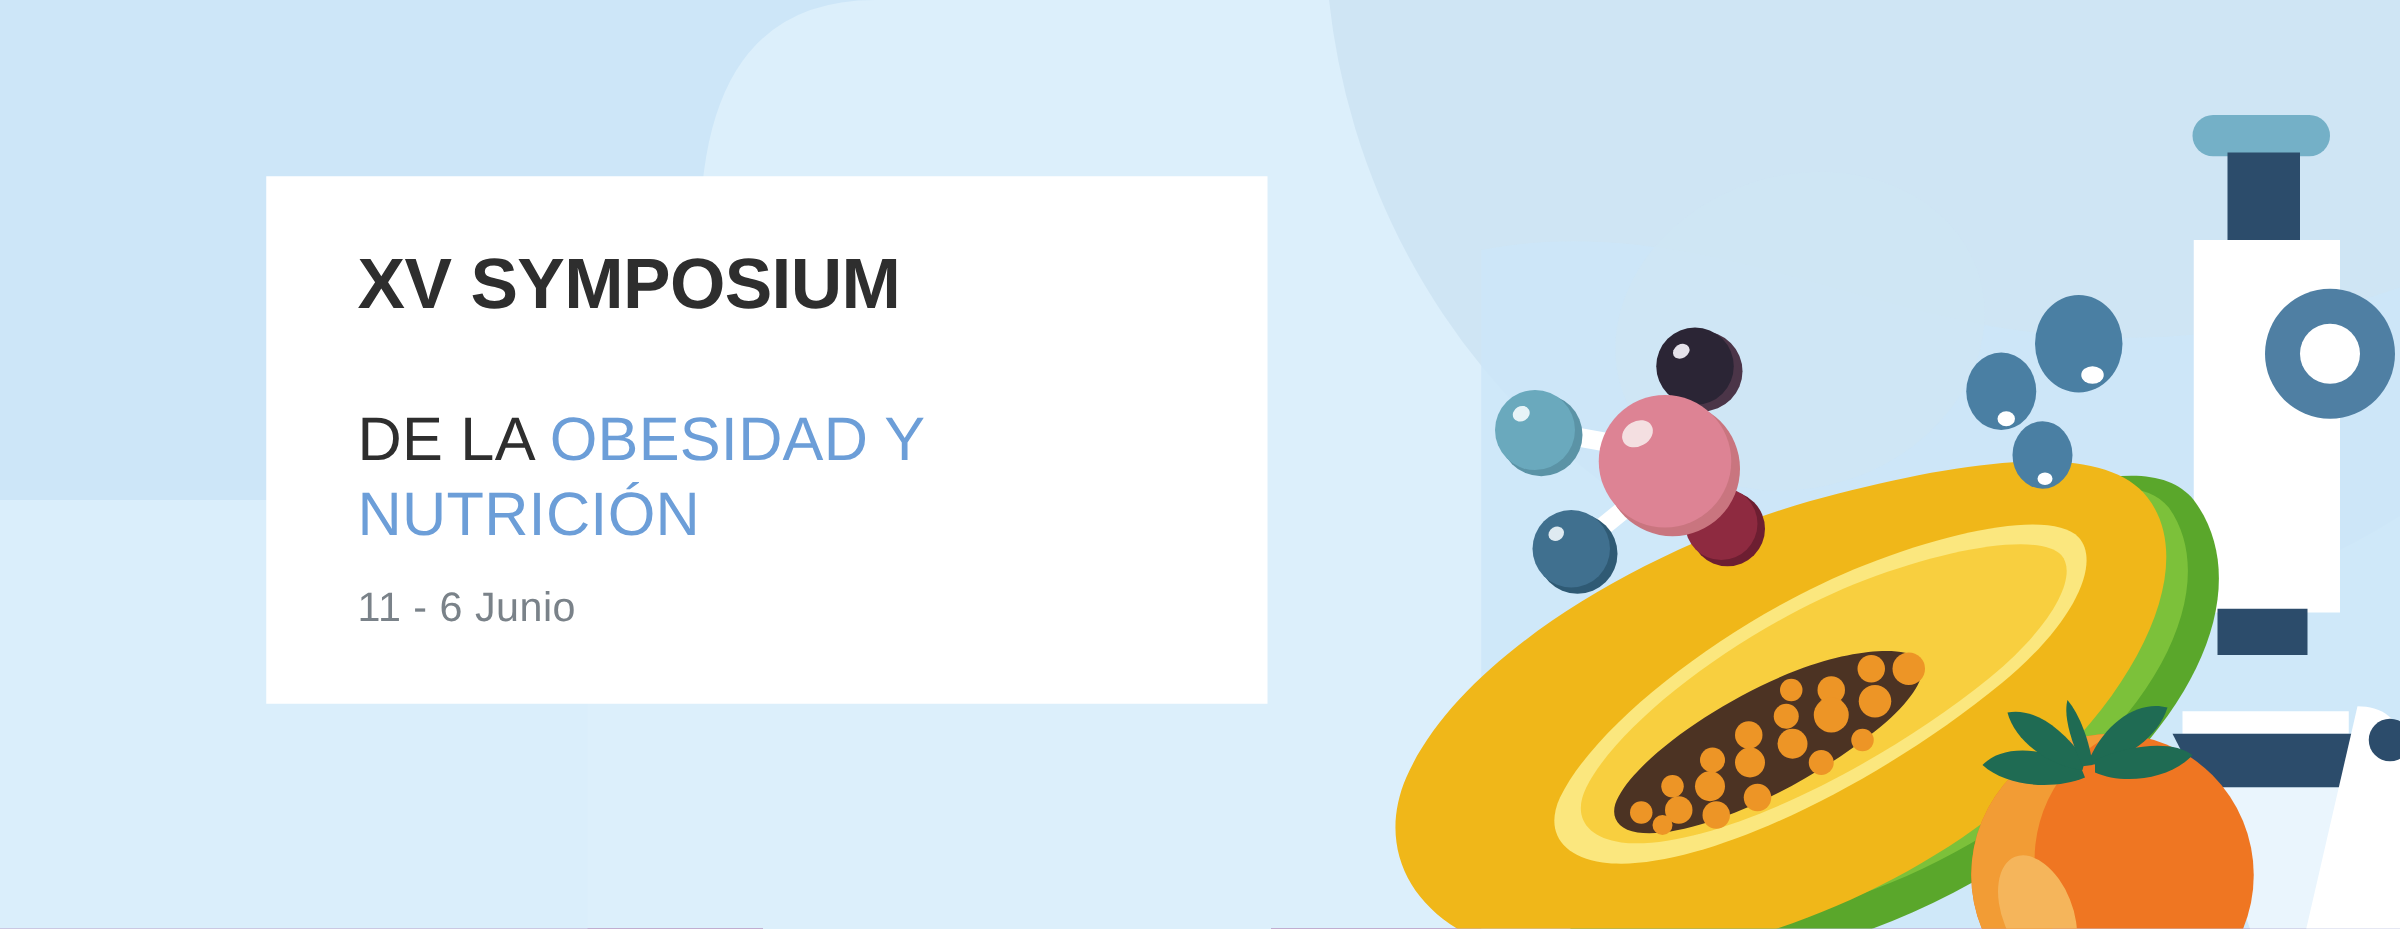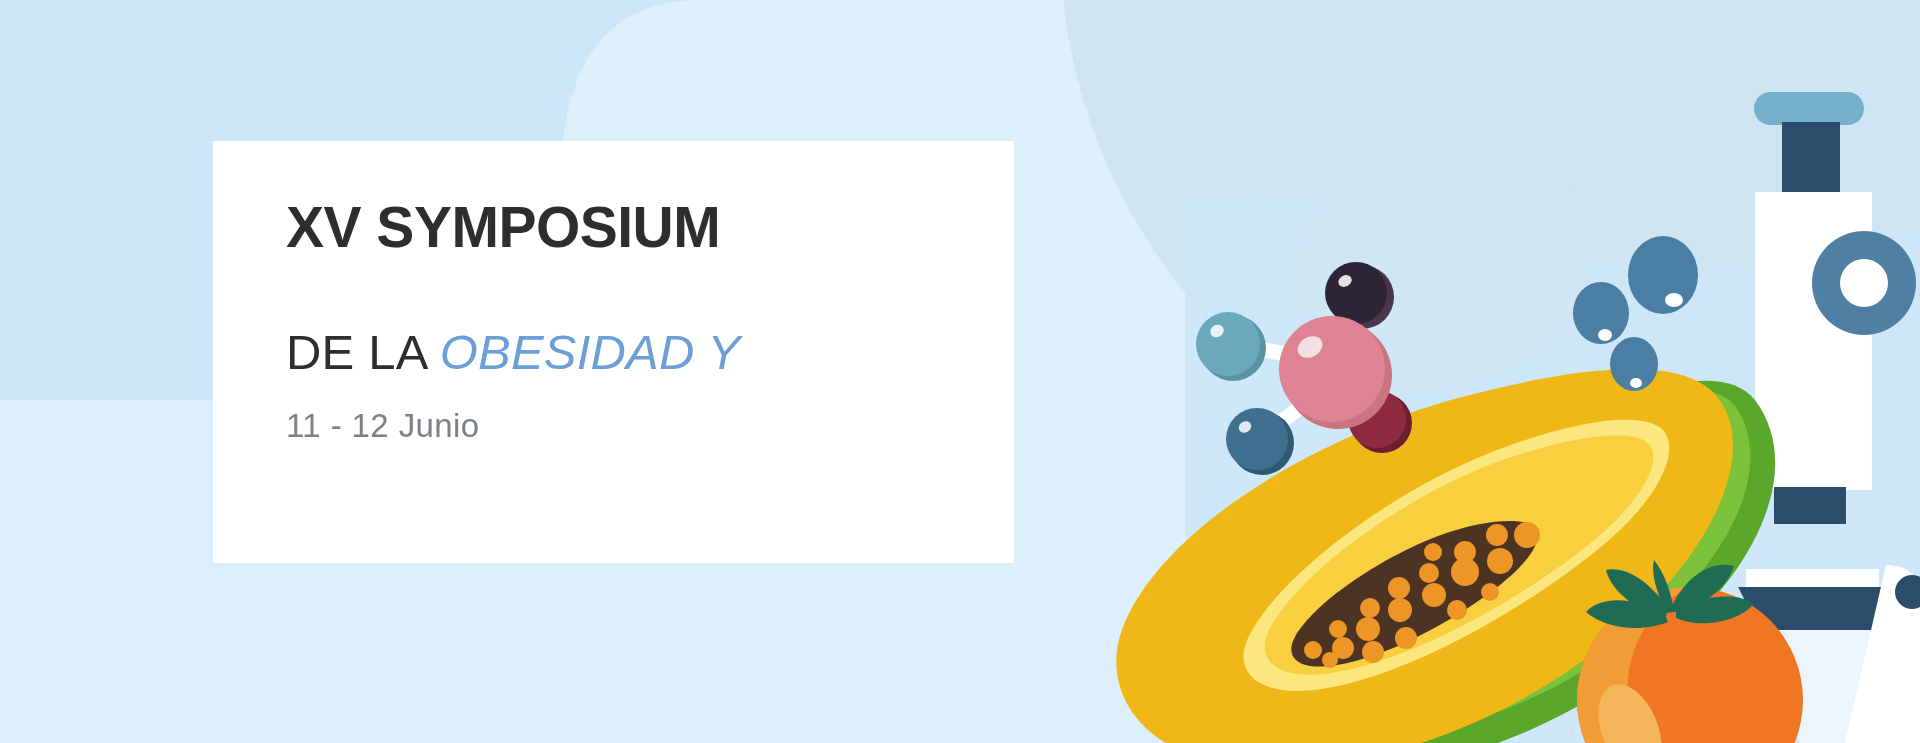--- a/index.html
+++ b/index.html
@@ -46,21 +46,21 @@
   }
   #event-subtitle {
     font-size: 49px;
     font-weight: 300;
     letter-spacing: 0.2px;
     color: #2e2e2e;
     line-height: 1.22;
     margin: 0;
     max-width: 640px;
   }
-  #event-subtitle .accent { color: #6c9ed8; font-style: italic; }
+  #event-subtitle .accent { color: #6c9ed8; }
   #event-dates {
     margin-top: 24px;
     font-size: 33px;
     font-weight: 300;
     color: #7a8289;
     letter-spacing: 0.4px;
   }
 </style>
 </head>
 <body>
@@ -205,17 +205,18 @@
       <circle cx="1332" cy="369" r="53" fill="#dd8394"></circle>
       <ellipse cx="1310" cy="347" rx="13" ry="10" fill="#f4dfe1" transform="rotate(-30 1310 347)"></ellipse>
     </g>
   </svg>
 
   <div id="title-card">
     <h1 id="event-title">XV SYMPOSIUM</h1>
     <div id="event-subtitle">
       <br>
       <span>DE LA </span><span class="accent">OBESIDAD Y</span><br>
+      <span class="accent">NUTRICIÓN</span>
     </div>
-    <div id="event-dates">11 - 12 Junio</div>
+    <div id="event-dates">11 - 6 Junio</div>
   </div>
 
 </div>
 
 </body></html>

